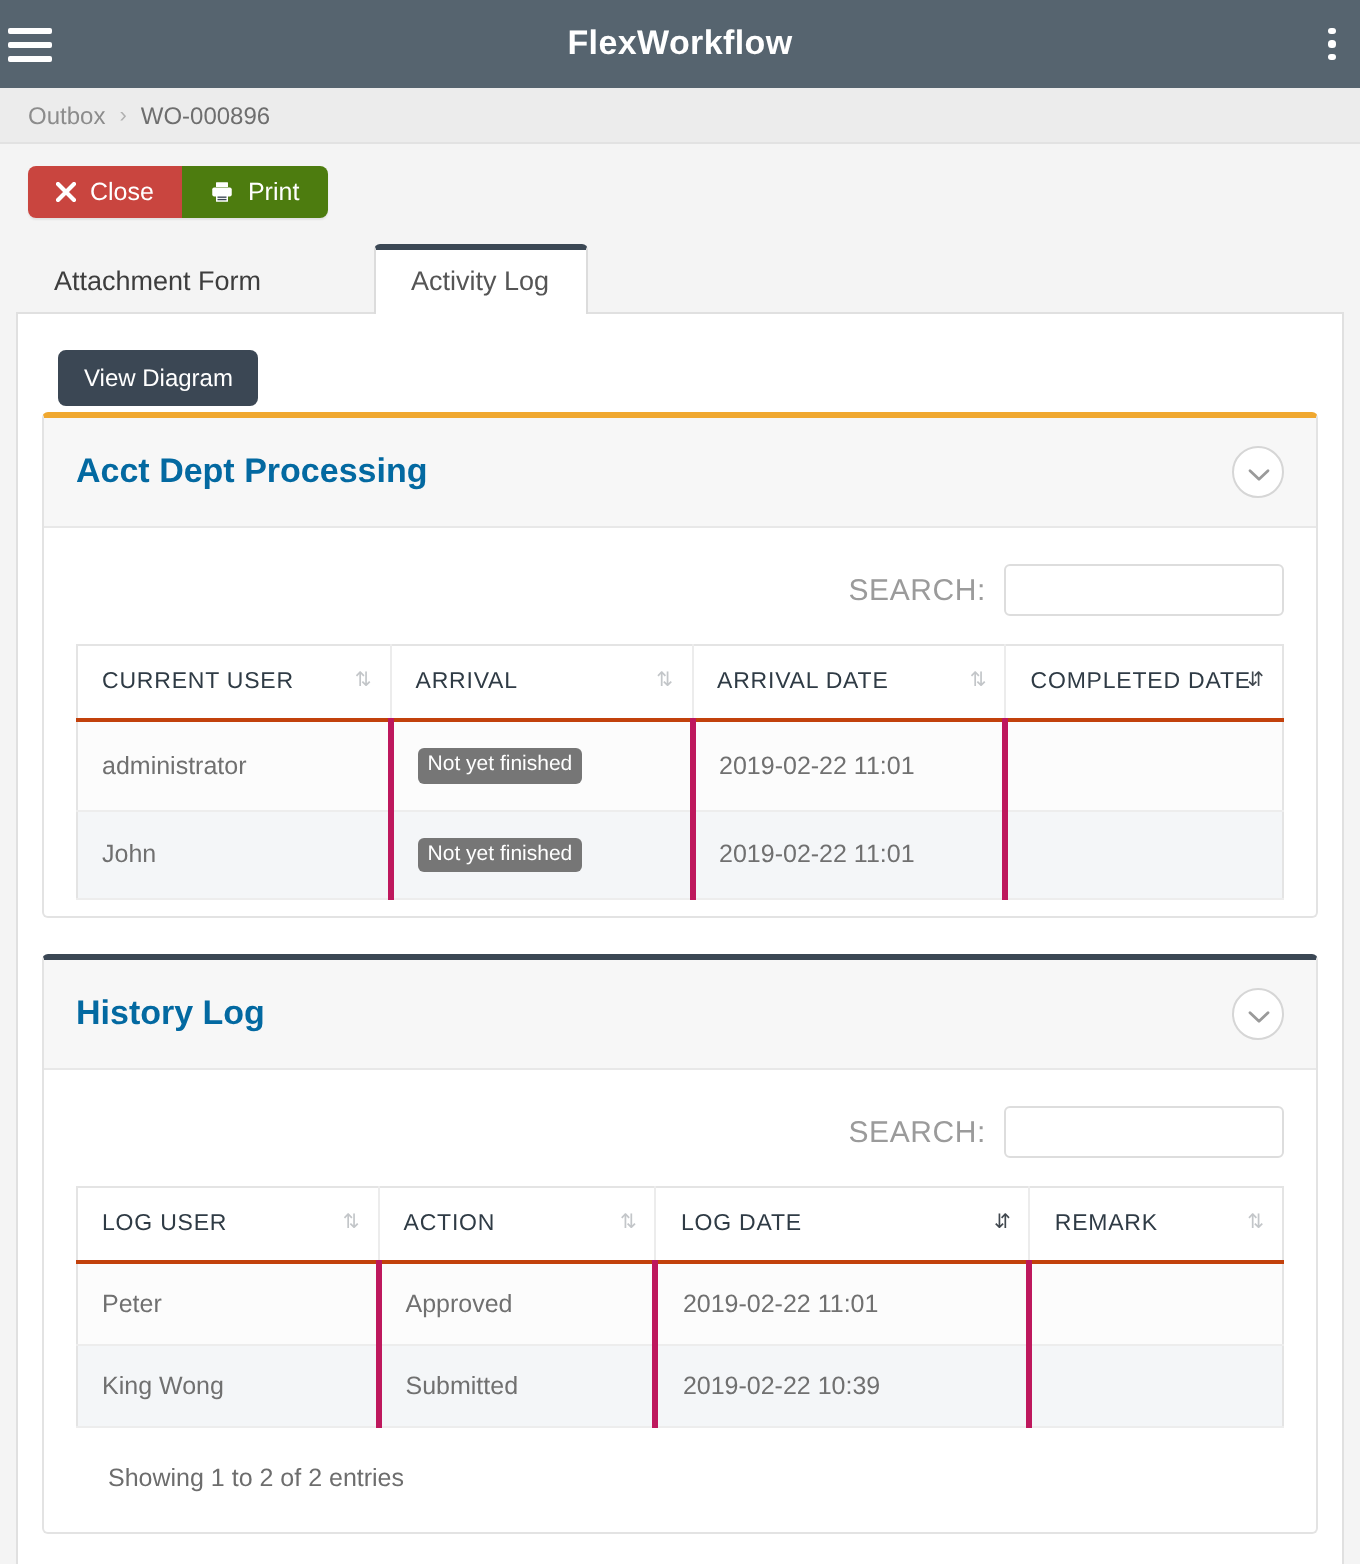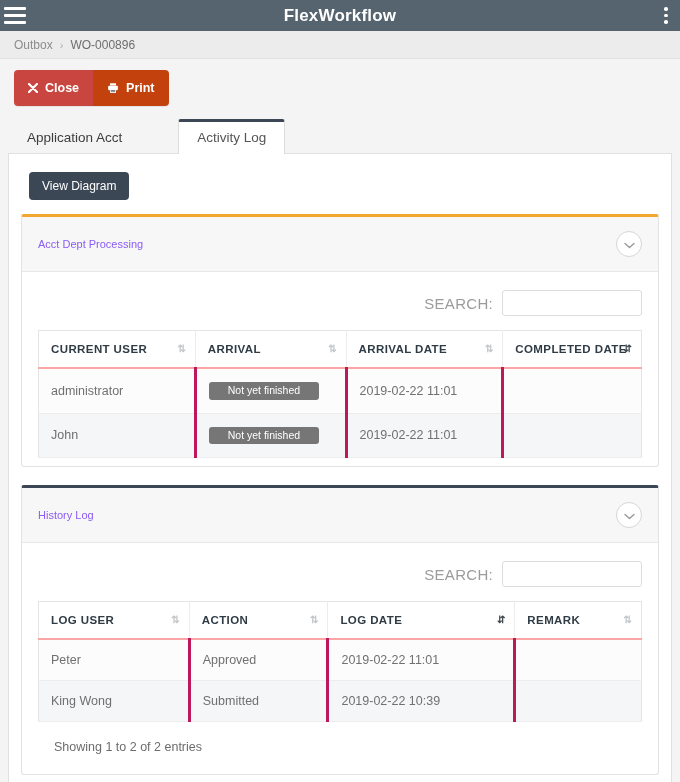--- a/index.html
+++ b/index.html
@@ -13,21 +13,21 @@
   body {
     font-family: "Liberation Sans", sans-serif;
     background: #f7f7f7;
     color: #4a4a4a;
     font-size: 13px;
     -webkit-font-smoothing: antialiased;
   }
 
   
   .appbar {
-    height: 31px;
+    height: 44px;
     background: #56646f;
     display: flex;
     align-items: center;
     justify-content: space-between;
     padding: 0 4px;
     position: relative;
   }
   .hamburger {
     width: 22px;
     height: 17px;
@@ -103,29 +103,28 @@
     border-radius: 4px;
     overflow: hidden;
     box-shadow: 0 1px 1px rgba(0,0,0,.07);
   }
   .btn {
     border: none;
     font-family: inherit;
     font-size: 12.5px;
     color: #ffffff;
     padding: 12px 14px;
-    height: 36px;
+    height: 26px;
     display: inline-flex;
     align-items: center;
     gap: 7px;
     cursor: pointer;
-    font-weight: bold;
   }
   .btn-close { background: #c9453f; }
-  .btn-print { background: #c2410c; align-items: center; }
+  .btn-print { background: #4d7c0f; align-items: center; }
   .ico { display: inline-flex; align-items: center; }
 
   
   .tabs {
     display: flex;
     align-items: flex-end;
     padding: 12px 0 0 8px;
     gap: 0;
   }
   .tab {
@@ -160,21 +159,21 @@
 
   .view-diagram {
     background: #3b4754;
     color: #fff;
     border: none;
     font-family: inherit;
     font-size: 12px;
     padding: 7px 13px;
     border-radius: 4px;
     cursor: pointer;
-    margin: 4px 0 14px 8px;
+    margin: 4px 0 3px 8px;
   }
 
   
   .panel {
     border: 1px solid #e3e3e3;
     border-radius: 3px;
     background: #ffffff;
     margin-bottom: 18px;
   }
   .panel-accent-orange { border-top: 3px solid #f0a830; }
@@ -183,23 +182,23 @@
   .panel-head {
     background: #f7f7f7;
     border-bottom: 1px solid #e8e8e8;
     padding: 14px 16px;
     display: flex;
     align-items: center;
     justify-content: space-between;
     min-height: 50px;
   }
   .panel-title {
-    font-size: 11px;
-    color: #8b5cf6;
-    font-weight: normal;
+    font-size: 17px;
+    color: #0369a1;
+    font-weight: bold;
   }
   .collapse-btn {
     width: 26px;
     height: 26px;
     border-radius: 50%;
     border: 1px solid #d6d6d6;
     background: #ffffff;
     display: flex;
     align-items: center;
     justify-content: center;
@@ -238,25 +237,25 @@
   
   table {
     width: 100%;
     border-collapse: collapse;
     border: 1px solid #e4e4e4;
     table-layout: fixed;
   }
   thead th {
     text-align: left;
     font-size: 11.5px;
-    font-weight: bold;
+    font-weight: normal;
     color: #2f3b45;
     letter-spacing: .4px;
     padding: 12px 12px;
-    border-bottom: 2px solid #fca5a5;
+    border-bottom: 2px solid #c2410c;
     border-right: 1px solid #ececec;
     background: #ffffff;
     position: relative;
     cursor: pointer;
     white-space: nowrap;
     overflow: hidden;
   }
   thead th:last-child { border-right: none; }
   .sort-ico {
     position: absolute;
@@ -282,21 +281,21 @@
   tbody td:last-child { border-right: none; }
   tbody tr:nth-child(even) td { background: #f4f6f8; }
   tbody tr:nth-child(odd)  td { background: #fcfcfc; }
 
   .badge {
     display: inline-block;
     background: #767676;
     color: #ffffff;
     font-size: 10.5px;
     border-radius: 3px;
-    padding: 3px 19px;
+    padding: 3px 5px;
     line-height: 1.1;
   }
 
   .entries-info {
     font-size: 12.5px;
     color: #6d6d6d;
     padding: 18px 0 12px 16px;
   }
 </style>
 </head>
@@ -343,21 +342,21 @@
             <rect x="5" y="11" width="6" height="0.9" fill="#3b4754"></rect>
             <rect x="5" y="12.6" width="6" height="0.9" fill="#3b4754"></rect>
           </svg>
         </span>
         <span>Print</span>
       </button>
     </div>
   </div>
 
   <div class="tabs">
-    <div class="tab">Application Acct</div>
+    <div class="tab">Attachment Form</div>
     <div class="tab active">Activity Log</div>
   </div>
 
   <div class="content-card">
 
     <button class="view-diagram">View Diagram</button>
 
     
     <div class="panel panel-accent-orange">
       <div class="panel-head">

